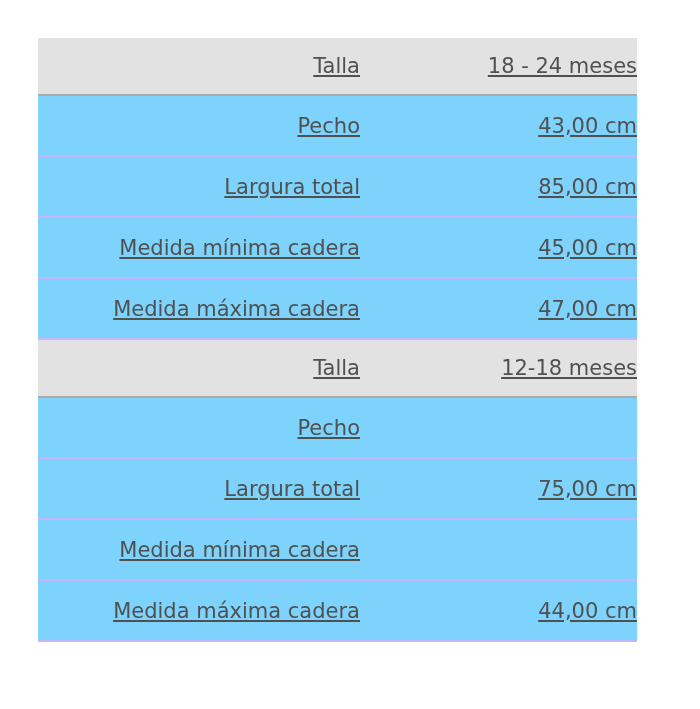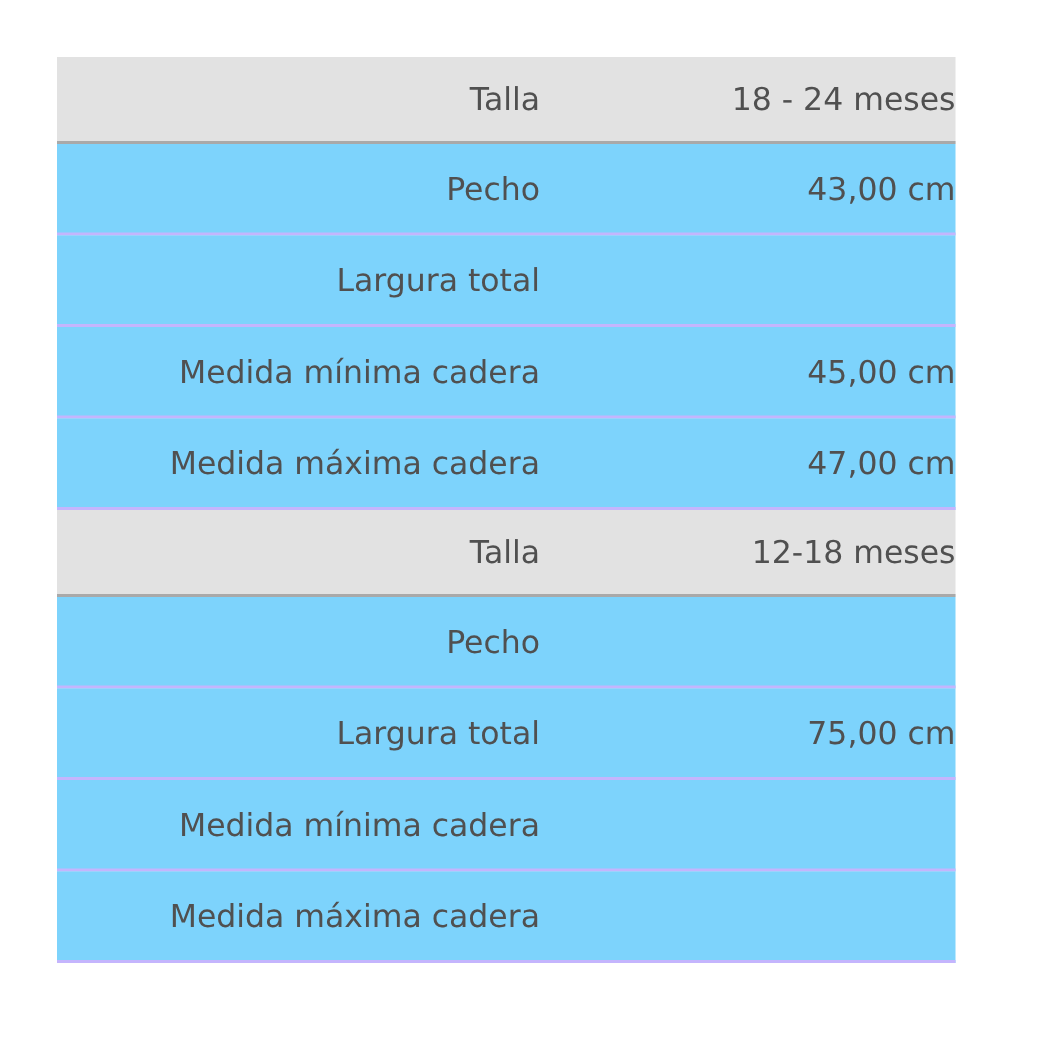--- a/index.html
+++ b/index.html
@@ -30,20 +30,21 @@
     background: #7dd3fc;
   }
   .row.header-row {
     height: 56px;
     background: #e2e2e2;
     border-bottom: 2px solid #a9a9a9;
   }
   .cell {
     white-space: nowrap;
     overflow: hidden;
+    text-decoration: underline;
   }
   .cell.label {
     width: 322px;
     text-align: right;
     flex: 0 0 322px;
   }
   .cell.value {
     margin-left: 52px;
     text-align: right;
     flex: 1 1 auto;
@@ -58,20 +59,21 @@
     <div class="row header-row">
       <div class="cell label">Talla</div>
       <div class="cell value">18 - 24 meses</div>
     </div>
     <div class="row">
       <div class="cell label">Pecho</div>
       <div class="cell value">43,00 cm</div>
     </div>
     <div class="row">
       <div class="cell label">Largura total</div>
+      <div class="cell value">85,00 cm</div>
     </div>
     <div class="row">
       <div class="cell label">Medida mínima cadera</div>
       <div class="cell value">45,00 cm</div>
     </div>
     <div class="row">
       <div class="cell label">Medida máxima cadera</div>
       <div class="cell value">47,00 cm</div>
     </div>
   </div>
@@ -86,16 +88,17 @@
     </div>
     <div class="row">
       <div class="cell label">Largura total</div>
       <div class="cell value">75,00 cm</div>
     </div>
     <div class="row">
       <div class="cell label">Medida mínima cadera</div>
     </div>
     <div class="row">
       <div class="cell label">Medida máxima cadera</div>
+      <div class="cell value">44,00 cm</div>
     </div>
   </div>
 
 </div>
 
 </body></html>

